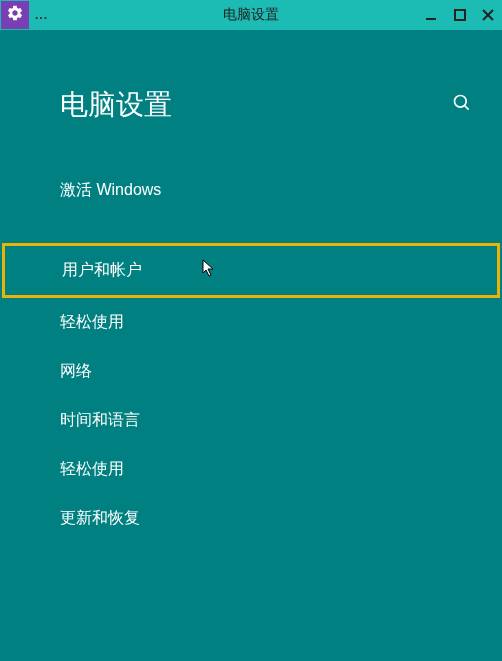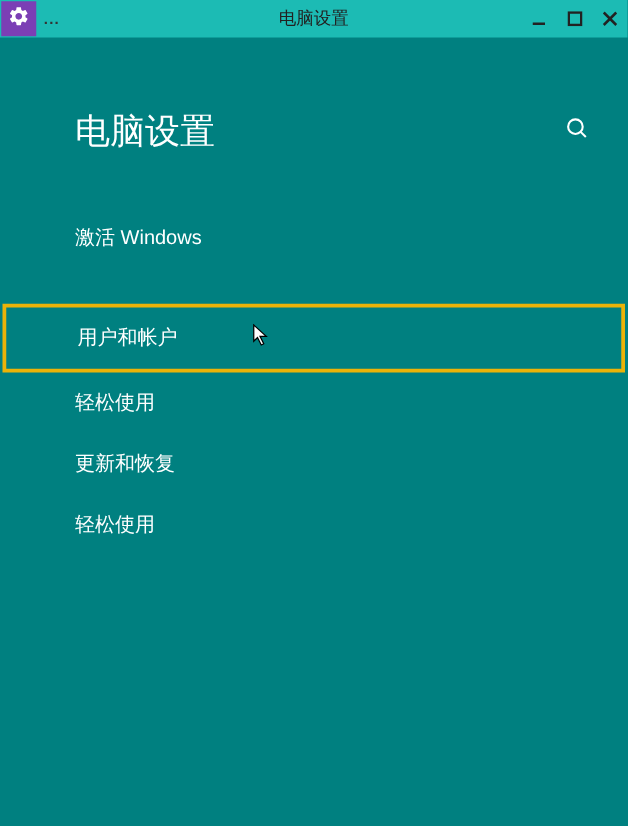--- a/index.html
+++ b/index.html
@@ -179,19 +179,25 @@
       <span class="cursor">
         <svg viewBox="0 0 14 18">
             <path d="M1,1 L1,14 L4,11 L7,17 L9,16 L6,10 L11,10 Z" fill="white" stroke="black" stroke-width="1"></path>
           </svg>
       </span>
     </li>
     <li class="nav-item">
       <span>轻松使用</span>
     </li>
     <li class="nav-item">
+      <span>网络</span>
+    </li>
+    <li class="nav-item">
+      <span>时间和语言</span>
+    </li>
+    <li class="nav-item">
+      <span>轻松使用</span>
+    </li>
+    <li class="nav-item">
       <span>更新和恢复</span>
-    </li>
-    <li class="nav-item">
-      <span>轻松使用</span>
     </li>
   </ul>
 </div>
 
 </body></html>

